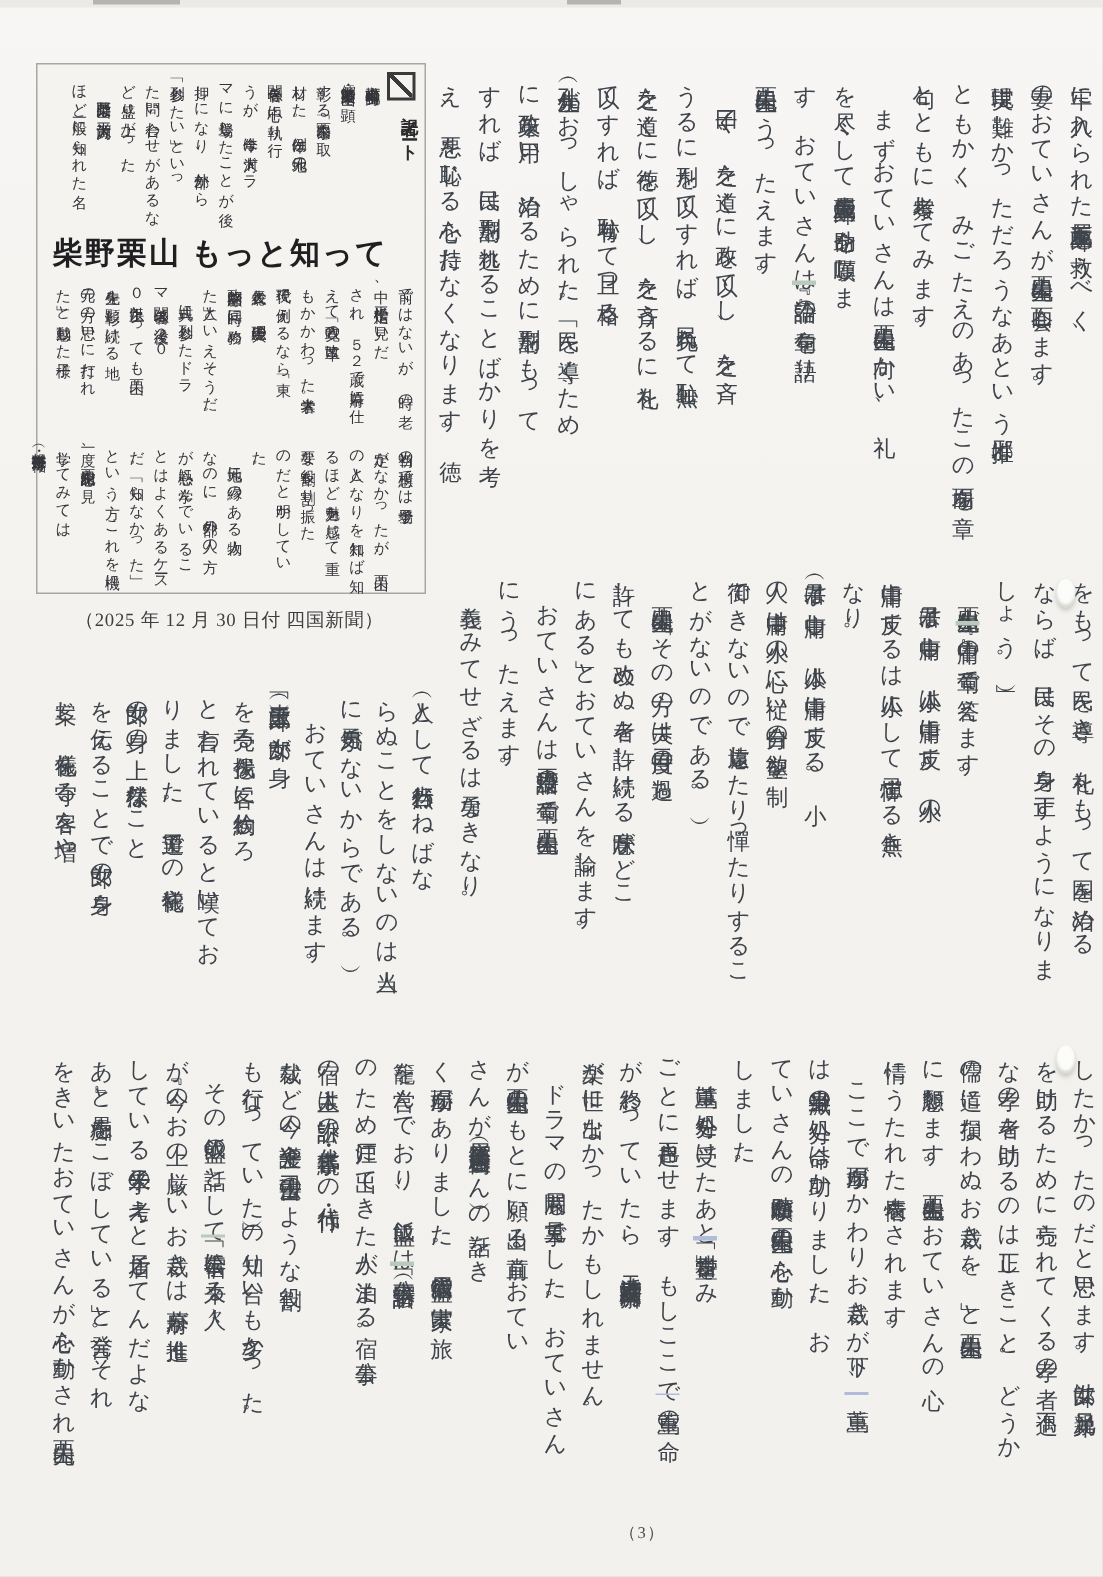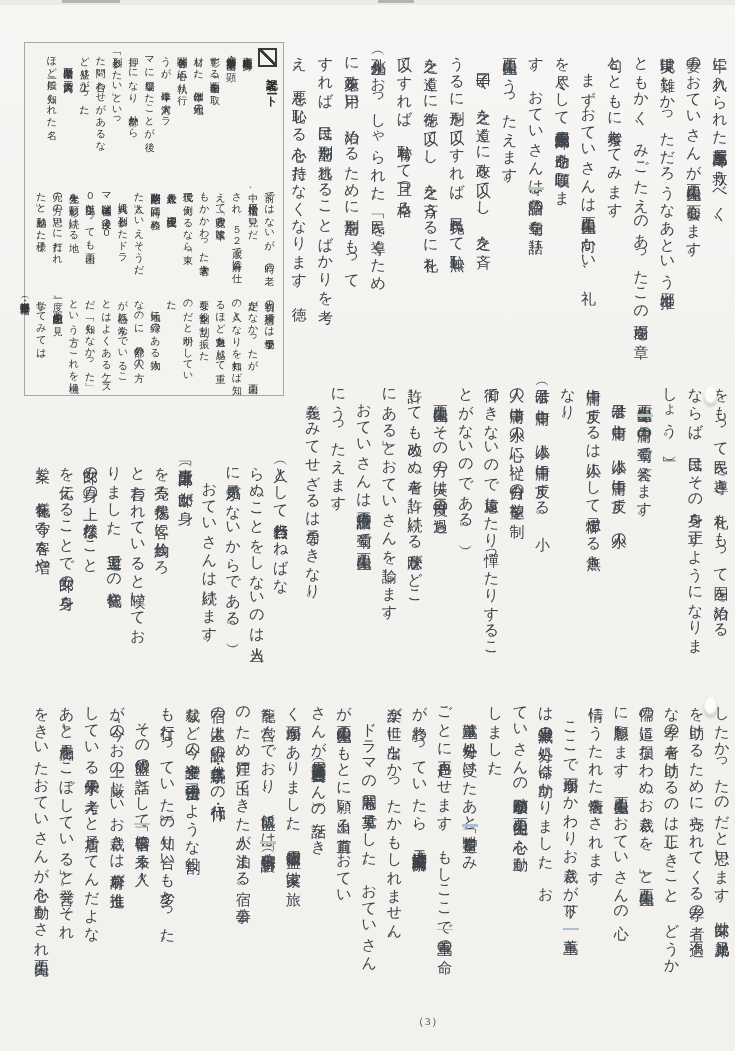--- a/index.html
+++ b/index.html
@@ -85,20 +85,21 @@
         <div class="tcol">関係者を中心に執り行</div>
         <div class="tcol">うが、今年は大河ドラ</div>
         <div class="tcol">マに登場したことが後</div>
         <div class="tcol">押しになり、外部から</div>
         <div class="tcol">「参列したい」といっ</div>
         <div class="tcol">た問い合わせがあるな</div>
         <div class="tcol">ど盛り上がった。</div>
         <div class="tcol">　柴野栗山は平賀源内</div>
         <div class="tcol">ほど一般に知られた名</div>
       </div>
+    <div class="clip-headline">柴野栗山 もっと知って</div>
     <div class="clip-cols" id="clipRow2">
         <div class="tcol">前ではないが、時の老</div>
         <div class="tcol">中、松平定信に見いだ</div>
         <div class="tcol">され、５２歳で幕府に仕</div>
         <div class="tcol">えて「寛政の改革」に</div>
         <div class="tcol">もかかわった大学者。</div>
         <div class="tcol">現代で例えるなら「東</div>
         <div class="tcol">大総長と、総理大臣の</div>
         <div class="tcol">政治顧問を同時に務め</div>
         <div class="tcol">た人」といえそうだ。</div>
@@ -122,20 +123,21 @@
         <div class="tcol">とはよくあるケース</div>
         <div class="tcol">だ。「知らなかった」</div>
         <div class="tcol">という方、これを機に</div>
         <div class="tcol">一度、栗山記念館を見</div>
         <div class="tcol">学してみては。</div>
         <div class="tcol">（報道部・芳野祐子）</div>
       </div>
   </div>
 
   <div id="caption">
+    <div class="cap2">（2025 年 12 月 30 日付 四国新聞）</div>
   </div>
 
   <div class="vband" id="band2r">
       <div class="tcol">をもって民を導き、礼をもって国を治める</div>
       <div class="tcol">ならば、民はその身を正すようになりま</div>
       <div class="tcol">しょう。」）</div>
       <div class="tcol">　栗山先生が<span class="hl-green">『中庸』</span>の章句で答えます。</div>
       <div class="tcol">　君子は中庸し、小人は中庸に反す。小人の</div>
       <div class="tcol">中庸に反するは小人にして忌憚する無き</div>
       <div class="tcol">なり。</div>

